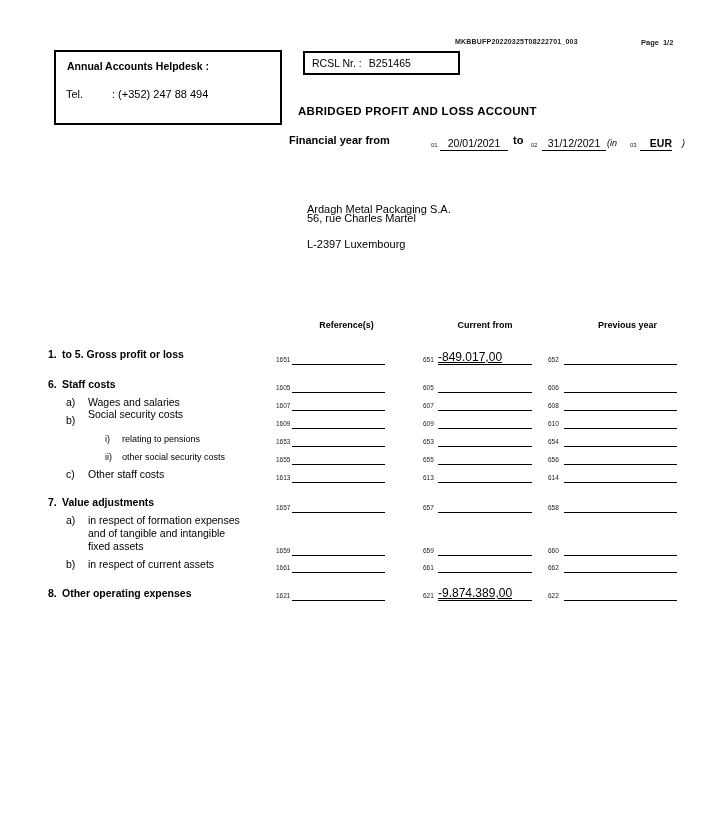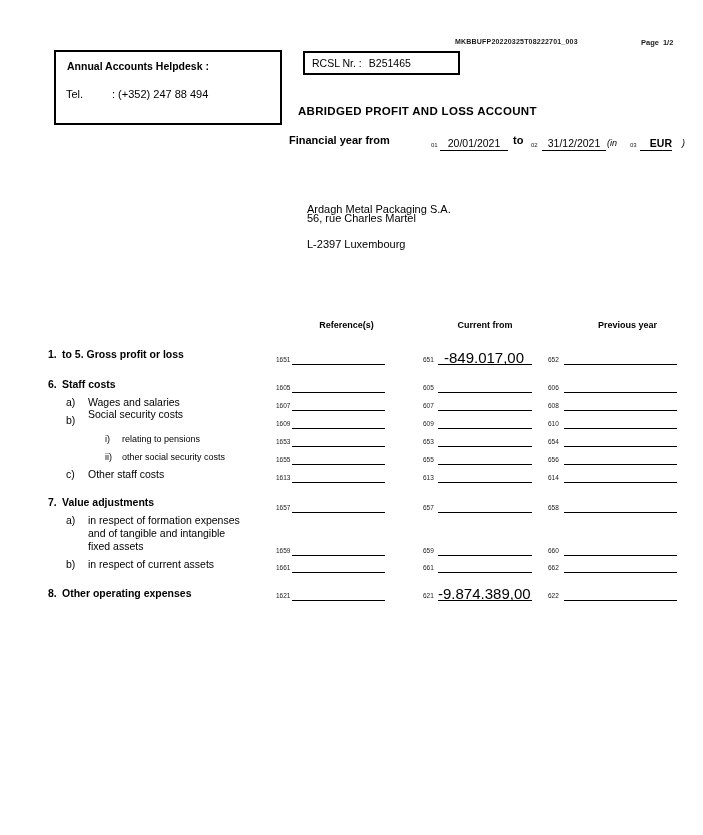--- a/index.html
+++ b/index.html
@@ -38,21 +38,21 @@
 
   
   .col-head{font-size:9px;font-weight:bold;text-align:center;top:320px;}
 
   
   .row-num,.row-label{font-size:10.5px;line-height:13px;}
   .small .row-num,.small .row-label{font-size:9px;line-height:12px;}
   .boldrow .row-num,.boldrow .row-label{font-weight:bold;}
   .field-code{font-size:6.5px;color:#1a1a1a;}
   .field-line{border-bottom:1px solid #000;height:13px;}
-  .field-value{display:block;text-align:center;font-size:15px;line-height:13px;padding-right:2px;white-space:nowrap;text-decoration:underline;}
+  .field-value{display:block;text-align:left;font-size:12px;line-height:13px;padding-right:2px;white-space:nowrap;text-decoration:underline;}
 </style>
 </head>
 <body>
 
 <div class="page">
 
   <div class="abs helpdesk">
     <div class="abs helpdesk-title">Annual Accounts Helpdesk :</div>
     <div class="abs hd-row" style="top:36px;">
       <span class="hd-label">Tel.</span><span>: (+352) 247 88 494</span>

